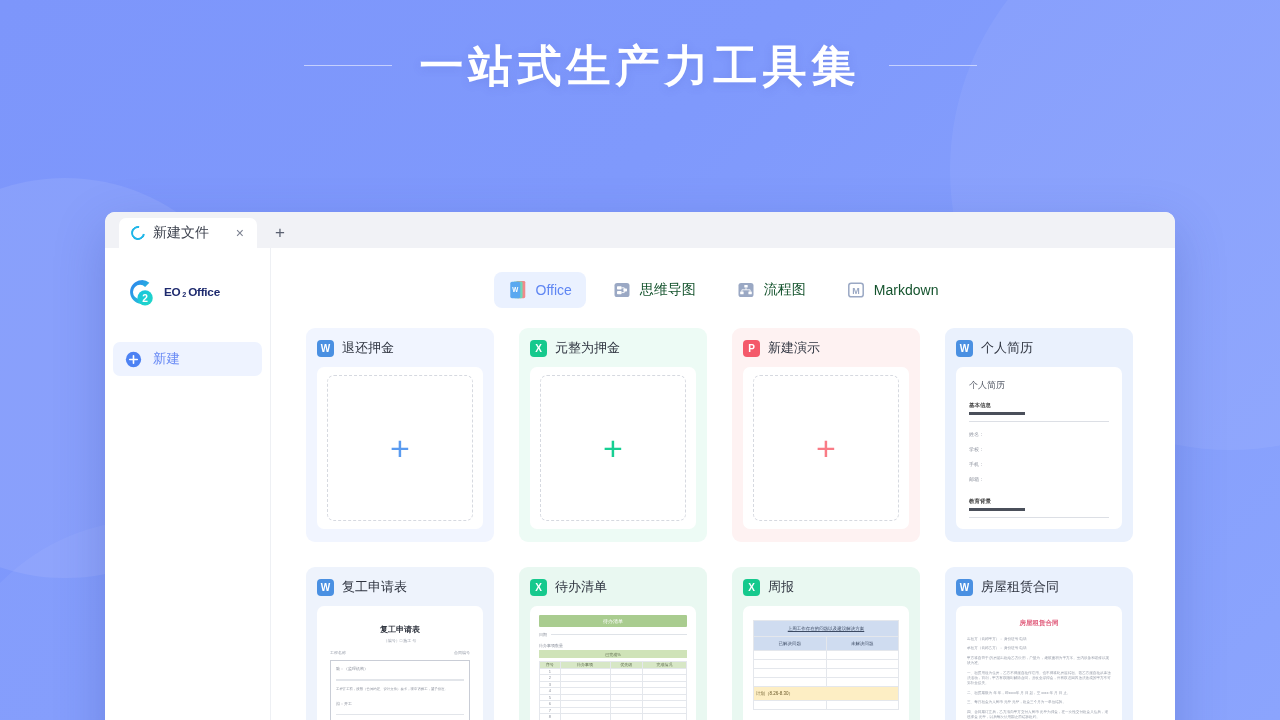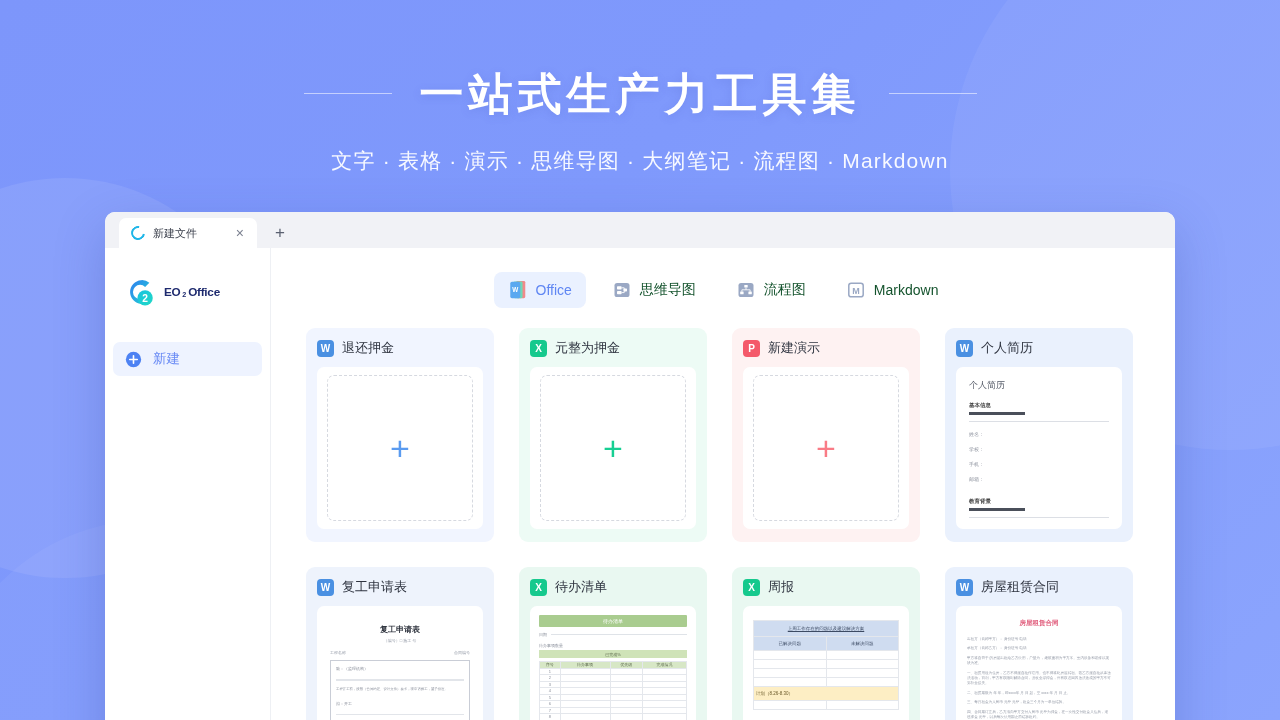--- a/index.html
+++ b/index.html
@@ -24,21 +24,21 @@
     background: rgba(255,255,255,0.06);
   }
   .blob-bottom {
     left: -60px; bottom: -220px; width: 420px; height: 420px;
     background: rgba(255,255,255,0.05);
   }
 
   
   .hero { position: relative; z-index: 2; text-align: center; padding-top: 38px; }
   .hero-title-row {
-    display: flex; align-items: center; justify-content: center; gap: 28px; margin-top: 28px;
+    display: flex; align-items: center; justify-content: center; gap: 28px;
   }
   .hero-rule { width: 88px; height: 1px; background: rgba(255,255,255,0.55); }
   .hero-title {
     color: #ffffff; font-size: 44px; font-weight: 700;
     letter-spacing: 5px; line-height: 1.25;
     text-shadow: 0 2px 10px rgba(60,80,180,0.18);
   }
   .hero-sub {
     margin-top: 26px; color: rgba(255,255,255,0.94);
     font-size: 21px; letter-spacing: 1.2px; font-weight: 400;
@@ -63,21 +63,21 @@
     display: flex; align-items: center; gap: 8px;
     padding: 0 10px 0 12px; min-width: 138px;
   }
   .tab-favicon {
     width: 14px; height: 14px; border-radius: 50%;
     border: 2.2px solid #1fb6e8;
     border-right-color: transparent;
     transform: rotate(-35deg);
     flex: 0 0 auto;
   }
-  .tab-label { font-size: 11px; color: #3a3f4b; white-space: nowrap; }
+  .tab-label { font-size: 14px; color: #3a3f4b; white-space: nowrap; }
   .tab-close {
     margin-left: auto; font-size: 14px; color: #7b8190; line-height: 1;
     padding: 2px 3px; cursor: pointer;
   }
   .tab-new {
     margin-left: 10px; margin-bottom: 5px;
     font-size: 17px; color: #5a6070; line-height: 1;
     padding: 2px 8px; cursor: pointer;
   }
 
@@ -174,21 +174,20 @@
 <div class="bg-blob blob-left"></div>
 <div class="bg-blob blob-right"></div>
 <div class="bg-blob blob-bottom"></div>
 
 <div class="hero">
   <div class="hero-title-row">
     <div class="hero-rule"></div>
     <div class="hero-title">一站式生产力工具集</div>
     <div class="hero-rule"></div>
   </div>
-  <div class="hero-sub">文字 · 表格 · 演示 · 思维导图 · 大纲笔记 · 流程图 · Markdown</div>
 </div>
 
 <div class="window">
 
   <div class="titlebar">
     <div class="tab">
       <span class="tab-favicon"></span>
       <span class="tab-label">新建文件</span>
       <span class="tab-close">×</span>
     </div>

